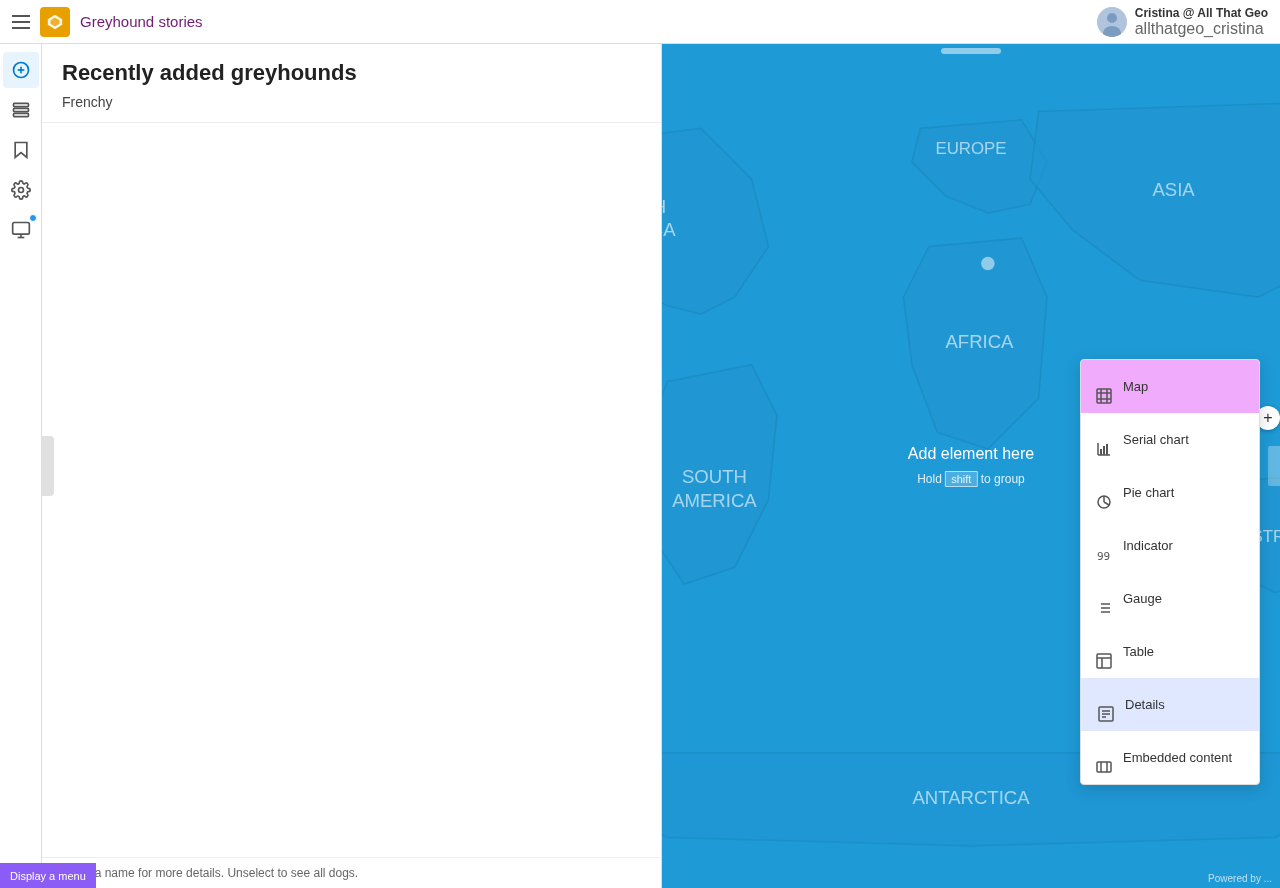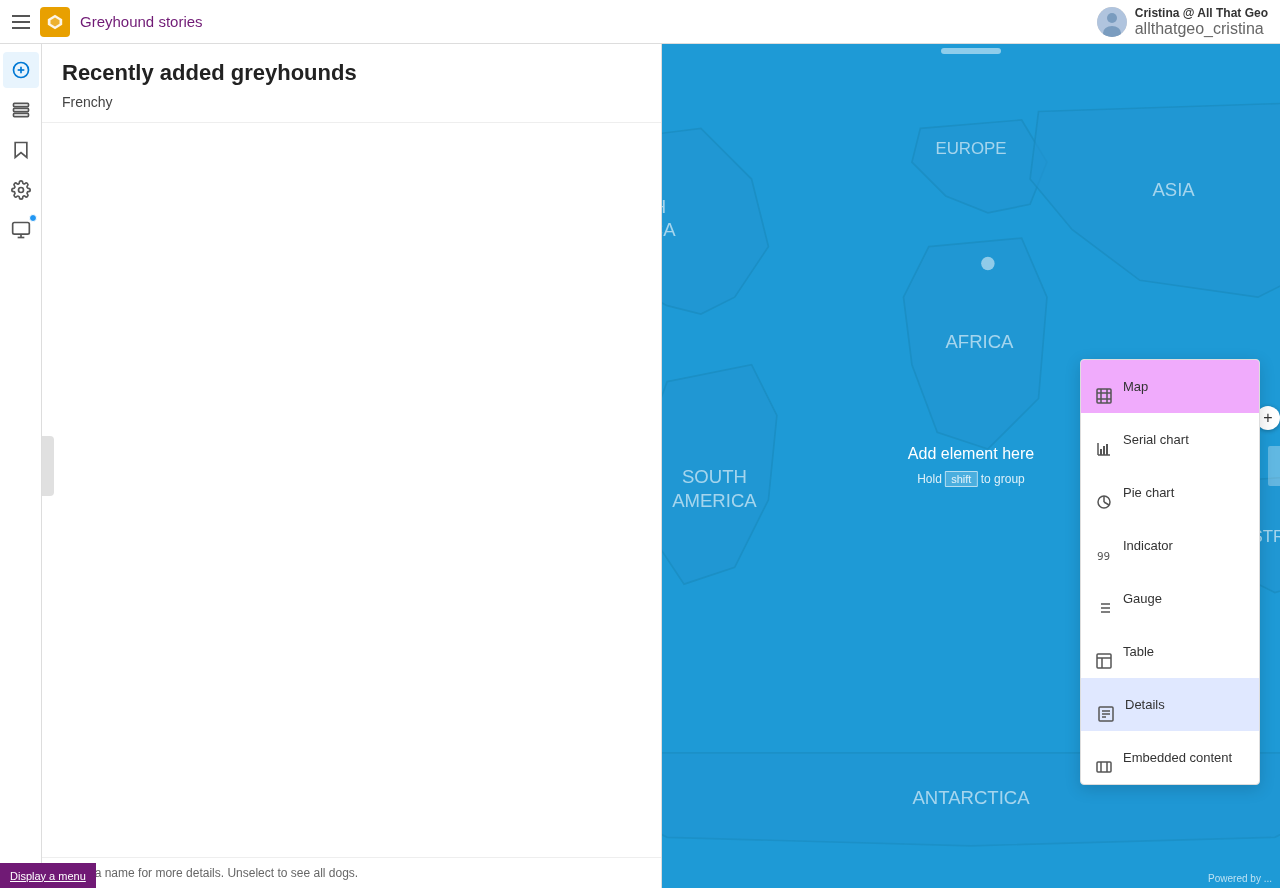--- a/index.html
+++ b/index.html
@@ -120,23 +120,23 @@
       padding: 8px 14px; cursor: pointer; font-size: 13px; color: #333;
     }
     .menu-item.active { background: #f0abfc; }
     .menu-item.highlighted { background: #e0e8ff; padding-left: 16px; }
     .menu-icon { width: 18px; height: 18px; display: flex; align-items: center; justify-content: center; color: #555; flex-shrink: 0; margin-top: 19px; }
     .menu-icon svg { width: 16px; height: 16px; }
 
     
     .status-bar {
       position: fixed; bottom: 0; left: 0;
-      height: 25px; background: #701a75; color: #fff;
+      height: 25px; background: #8b5cf6; color: #fff;
       display: flex; align-items: center; padding: 0 10px;
-      font-size: 11px; z-index: 200; text-decoration: underline;
+      font-size: 11px; z-index: 200;
     }
 
     
     .powered-by {
       position: absolute; bottom: 4px; right: 8px;
       font-size: 10px; color: rgba(255,255,255,0.7);
     }
   </style>
 </head>
 <body>

